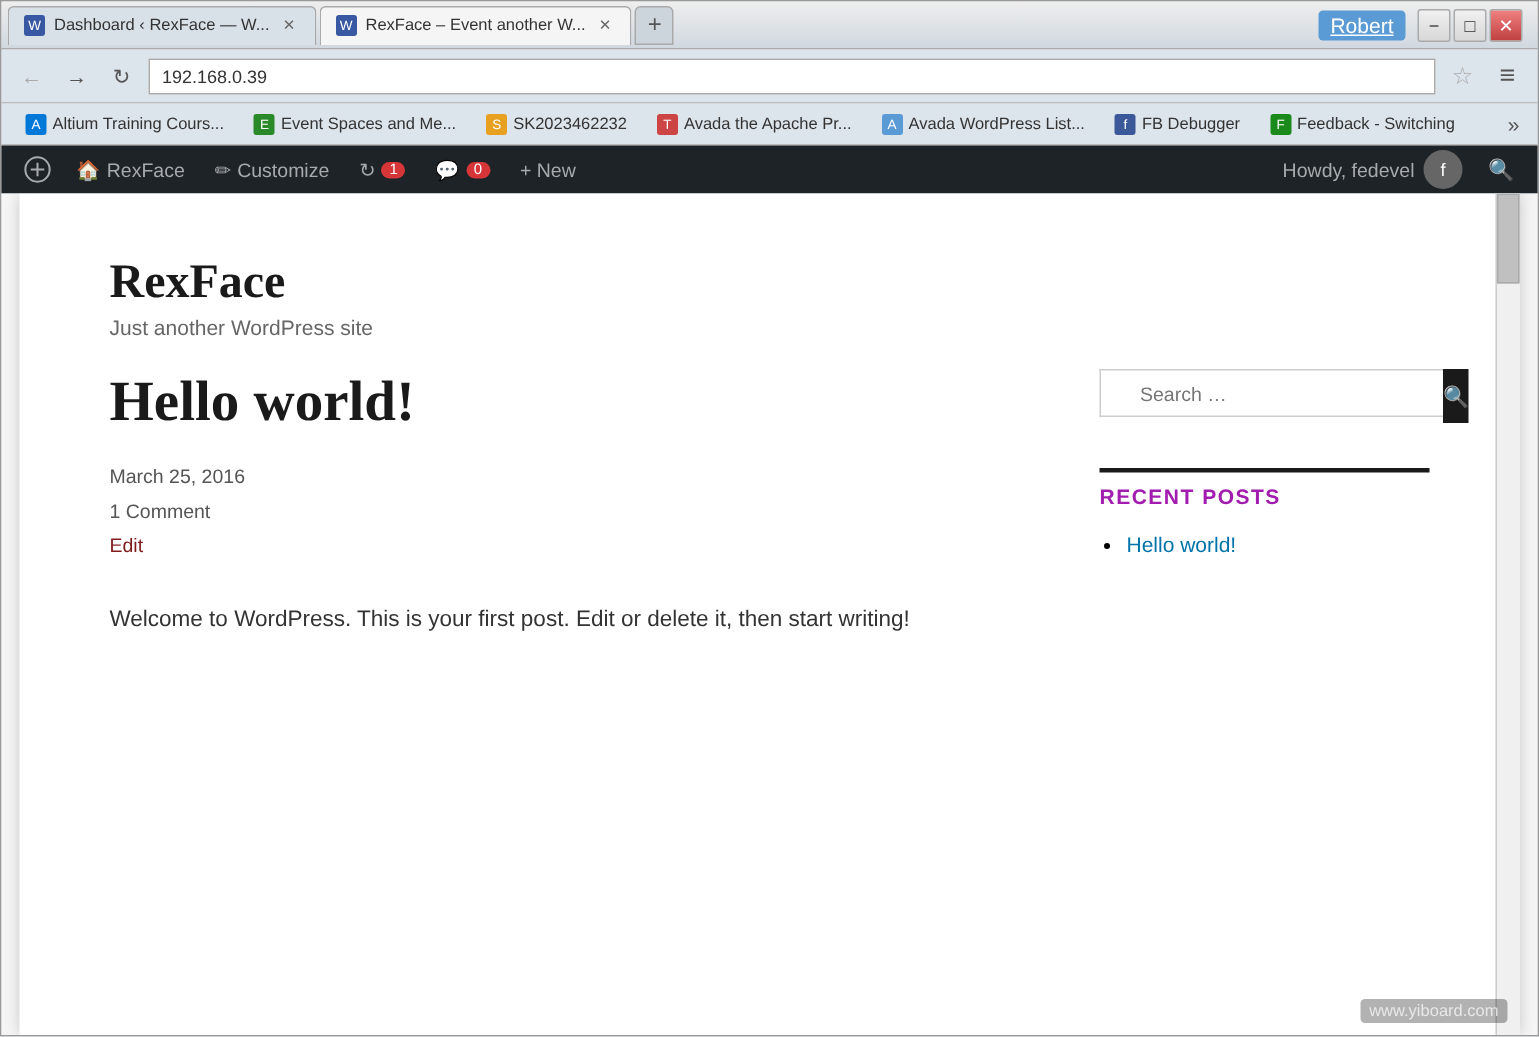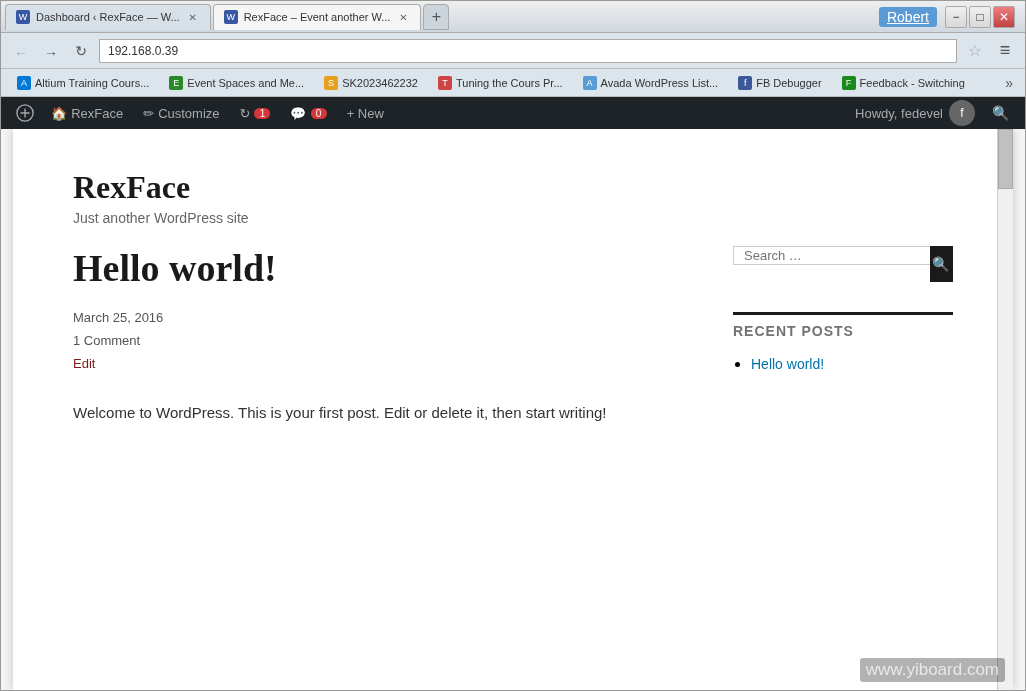--- a/index.html
+++ b/index.html
@@ -387,35 +387,35 @@
 
     
     .sidebar-section {
       margin-bottom: 30px;
     }
     .sidebar-heading {
       font-size: 14px;
       font-weight: bold;
       letter-spacing: 1px;
       text-transform: uppercase;
-      color: #737373;
+      color: #a21caf;
       border-top: 3px solid #1a1a1a;
       padding-top: 8px;
       margin-bottom: 16px;
     }
     .search-form {
       display: flex;
       gap: 0;
     }
     .search-input {
       flex: 1;
-      height: 19px;
+      height: 32px;
       border: 1px solid #ccc;
       border-right: none;
-      padding: 0 10px;
+      padding: 0 26px;
       font-size: 13px;
       outline: none;
       color: #888;
     }
     .search-btn {
       width: 36px;
       height: 36px;
       background: #1a1a1a;
       border: none;
       color: white;
@@ -436,21 +436,21 @@
       color: #0073aa;
       text-decoration: none;
       font-size: 14px;
     }
 
     
     .watermark {
       position: absolute;
       bottom: 8px;
       right: 20px;
-      font-size: 17px;
+      font-size: 11px;
       color: rgba(255,255,255,0.7);
       background: rgba(0,0,0,0.3);
       padding: 2px 6px;
       border-radius: 3px;
       z-index: 10;
       pointer-events: none;
       margin-top: 40px;
     }
   </style>
 </head>
@@ -499,21 +499,21 @@
     <div class="bookmark-item">
       <span class="bookmark-favicon" style="background:#2a8a2a;">E</span>
       <span>Event Spaces and Me...</span>
     </div>
     <div class="bookmark-item">
       <span class="bookmark-favicon" style="background:#e8a020;">S</span>
       <span>SK2023462232</span>
     </div>
     <div class="bookmark-item">
       <span class="bookmark-favicon" style="background:#cc4444;">T</span>
-      <span>Tuning the Cours Pr...</span>
+      <span>Avada the Apache Pr...</span>
     </div>
     <div class="bookmark-item">
       <span class="bookmark-favicon" style="background:#5b9bd5;">A</span>
       <span>Avada WordPress List...</span>
     </div>
     <div class="bookmark-item">
       <span class="bookmark-favicon" style="background:#3b5998;">f</span>
       <span>FB Debugger</span>
     </div>
     <div class="bookmark-item">

